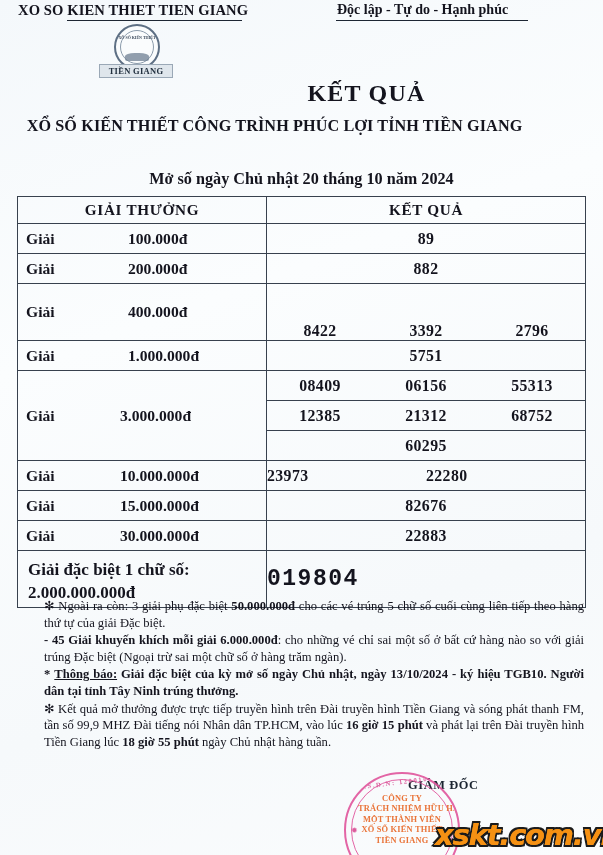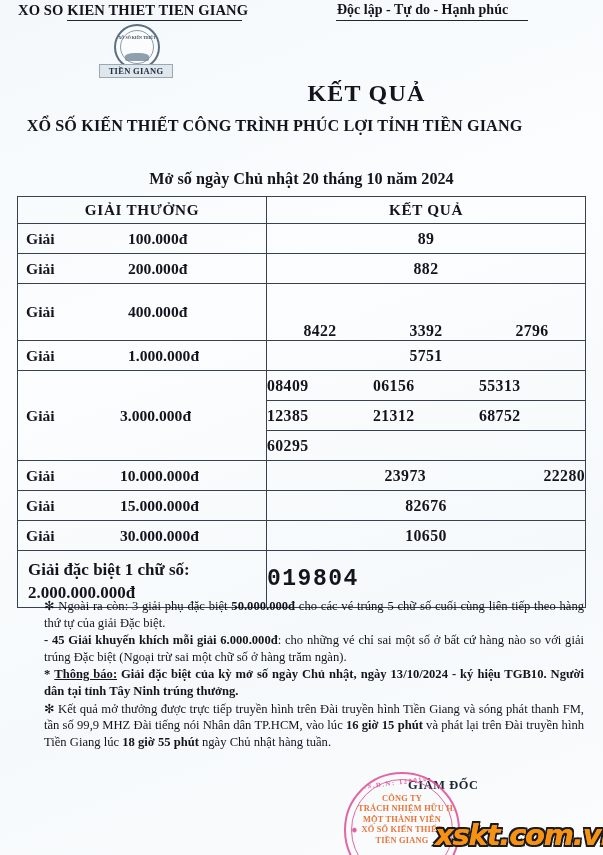--- a/index.html
+++ b/index.html
@@ -200,32 +200,33 @@
     font-size: 15.8px;
     letter-spacing: .4px;
     margin-top: 38px;
   }
   .res-row2 {
     display: flex;
     width: 100%;
   }
   .res-row2 > span {
     flex: 1 1 0;
-    text-align: right;
+    text-align: left;
     font-size: 15.8px;
   }
   .sub-tbl {
     width: 100%;
     border-collapse: collapse;
     table-layout: fixed;
   }
   .sub-tbl td {
     border: none;
     border-bottom: 1px solid #38414e;
     height: 29px;
+    text-align: center;
     font-size: 15.8px;
     letter-spacing: .4px;
     font-weight: bold;
   }
   .sub-tbl tr:last-child td { border-bottom: none; }
 
   .special-left {
     height: 56px;
     position: relative;
     font-size: 17px;
@@ -469,21 +470,21 @@
           <span class="amt">15.000.000đ</span>
         </td>
         <td class="res-cell">82676</td>
       </tr>
 
       <tr>
         <td class="prize-cell wide">
           <span class="lbl">Giải</span>
           <span class="amt">30.000.000đ</span>
         </td>
-        <td class="res-cell">10650</td>
+        <td class="res-cell">22883</td>
       </tr>
 
       <tr>
         <td class="special-left">
           <span class="l1">Giải đặc biệt 1 chữ số:</span>
           <span class="l2">2.000.000.000đ</span>
         </td>
         <td class="special-right">019804</td>
       </tr>
     </tbody>

